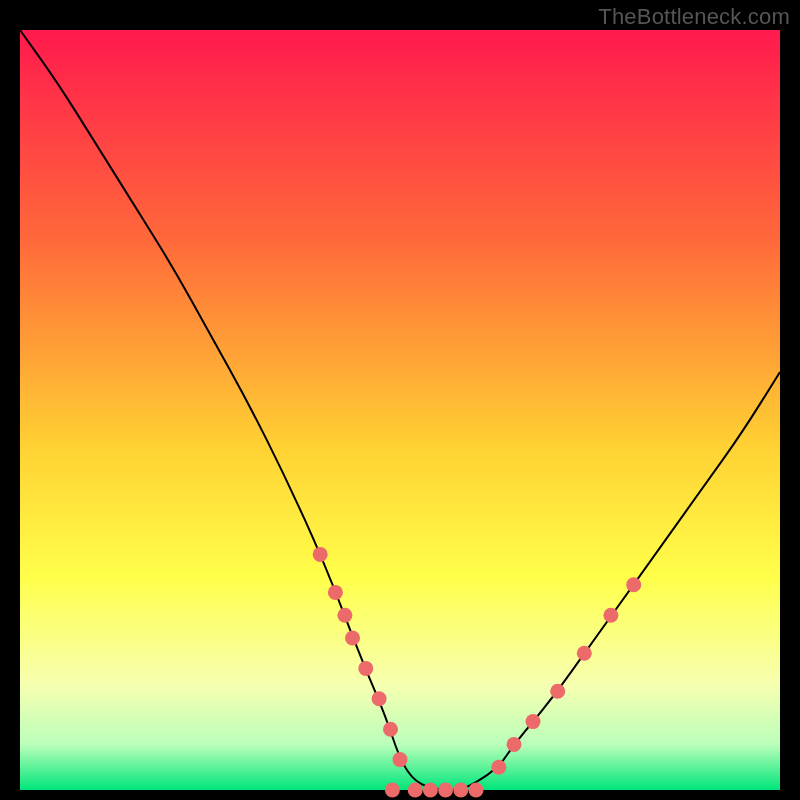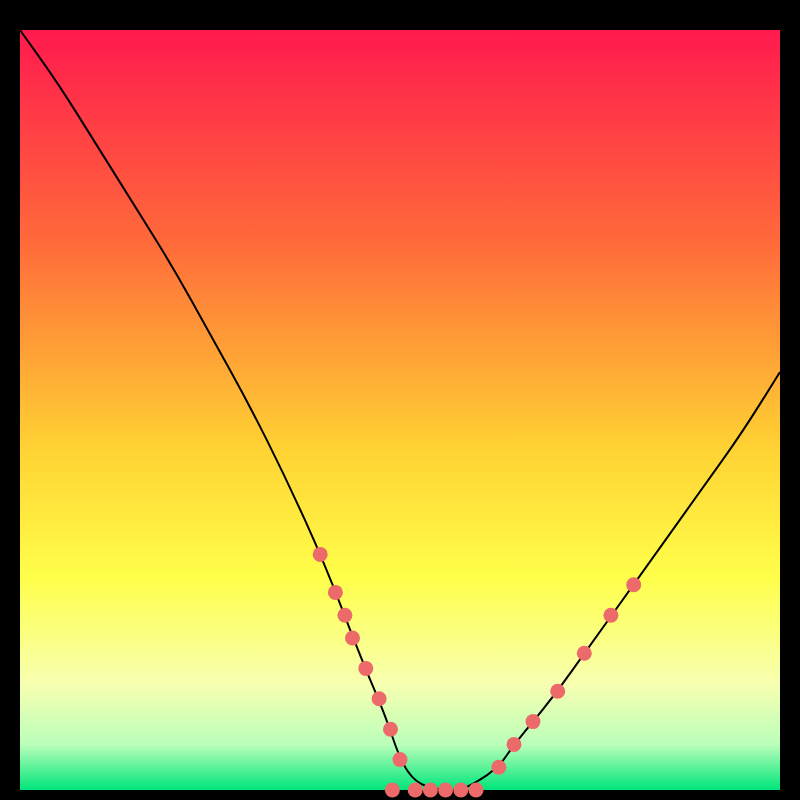--- a/index.html
+++ b/index.html
@@ -30,20 +30,21 @@
   }
   svg {
     position: absolute;
     left: 0; top: 0;
   }
 </style>
 </head>
 <body>
 <div class="frame">
 
+<div class="watermark">TheBottleneck.com</div>
 
 <svg id="chart-svg" width="800" height="800" viewBox="0 0 800 800">
   <defs>
     <linearGradient id="bgGrad" x1="0" y1="0" x2="0" y2="1">
       <stop id="g0" offset="0%" stop-color="#ff1a4e"></stop>
       <stop id="g1" offset="28%" stop-color="#ff6a3a"></stop>
       <stop id="g2" offset="55%" stop-color="#ffd233"></stop>
       <stop id="g3" offset="72%" stop-color="#ffff4a"></stop>
       <stop id="g4" offset="86%" stop-color="#f7ffb0"></stop>
       <stop id="g5" offset="94%" stop-color="#baffba"></stop>

